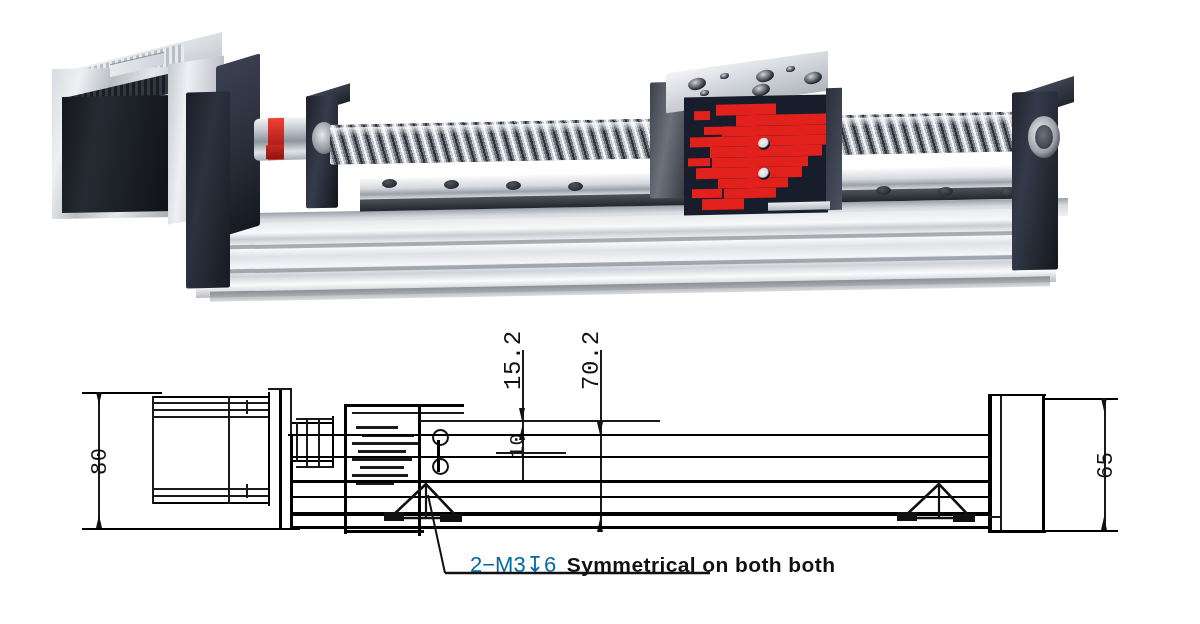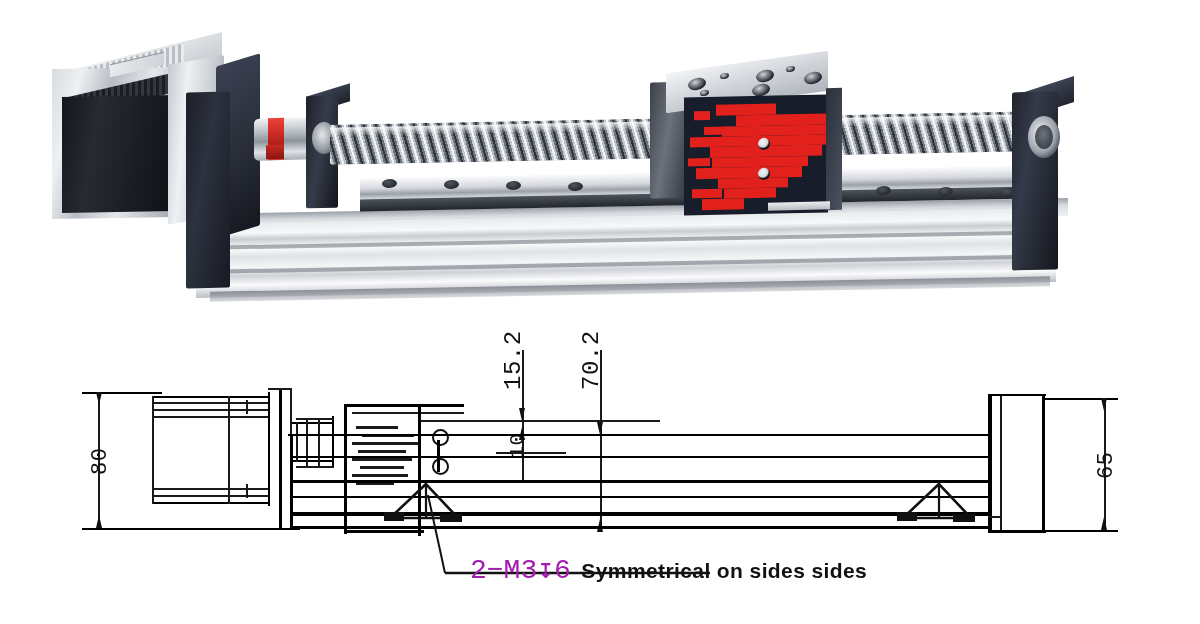--- a/index.html
+++ b/index.html
@@ -122,21 +122,21 @@
   .dl.h{height:1.6px;}
   .dl.v{width:1.6px;}
   .dl.thick{background:#000;}
   .dim-text{position:absolute;font-family:"Liberation Mono",monospace;color:#111;
             letter-spacing:.5px;white-space:nowrap;}
   .rot{transform:rotate(-90deg);transform-origin:left top;}
   .arrow-up,.arrow-down{position:absolute;width:0;height:0;}
   .arrow-up{border-left:3.5px solid transparent;border-right:3.5px solid transparent;border-bottom:13px solid #111;}
   .arrow-down{border-left:3.5px solid transparent;border-right:3.5px solid transparent;border-top:13px solid #111;}
   .note{position:absolute;white-space:nowrap;}
-  .note .code{font-family:Liberation Mono, monospace;font-size:28px;color:#a21caf;letter-spacing:0px;}
+  .note .code{font-family:Liberation Sans, sans-serif;font-size:22px;color:#0369a1;letter-spacing:0px;}
   .note .txt{font-family:"Liberation Sans",sans-serif;font-size:21px;font-weight:700;color:#111;letter-spacing:.4px;}
 </style>
 </head>
 <body>
 
 <div class="page">
 
   <div class="photo">
     <div class="photo-inner">
 
@@ -326,17 +326,17 @@
       <rect x="58" y="32" width="22" height="8" fill="#111"></rect>
     </svg>
 
     <svg style="position:absolute;left:380px;top:165px;width:120px;height:80px;overflow:visible">
       <path d="M48 0 L65 78" stroke="#111" stroke-width="2" fill="none"></path>
       <path d="M65 78 L330 78" stroke="#111" stroke-width="2.4" fill="none"></path>
     </svg>
 
     <div class="note" style="left:470px;top:222px;">
       <span class="code">2−M3↧6</span>
-      <span class="txt" style="margin-left:6px;">Symmetrical on sides sides</span>
+      <span class="txt" style="margin-left:6px;">Symmetrical on both both</span>
     </div>
 
   </div>
 </div>
 
 </body></html>

